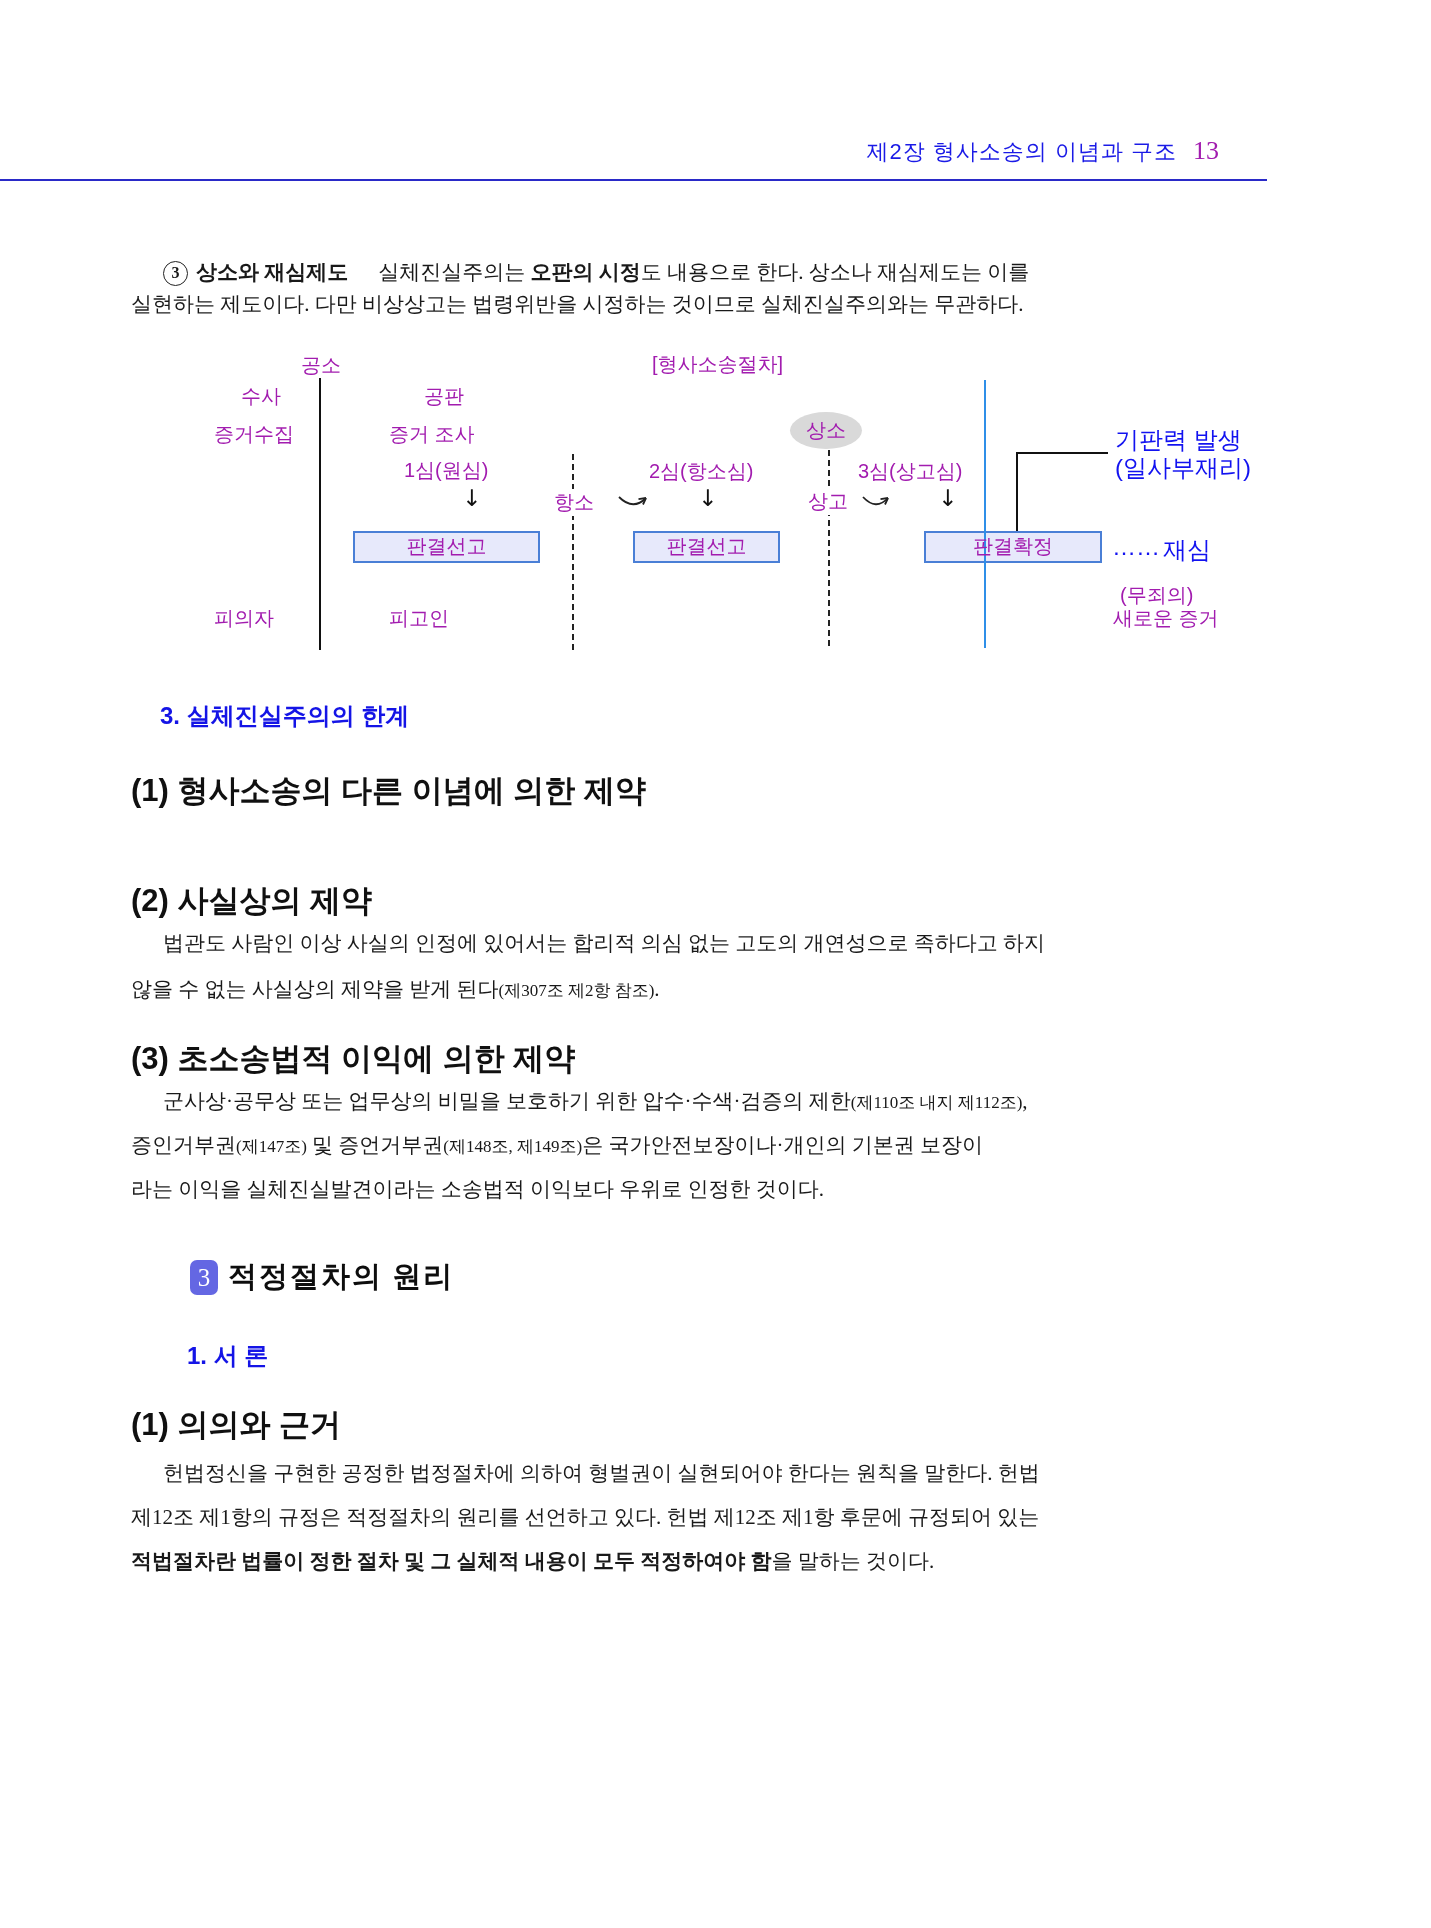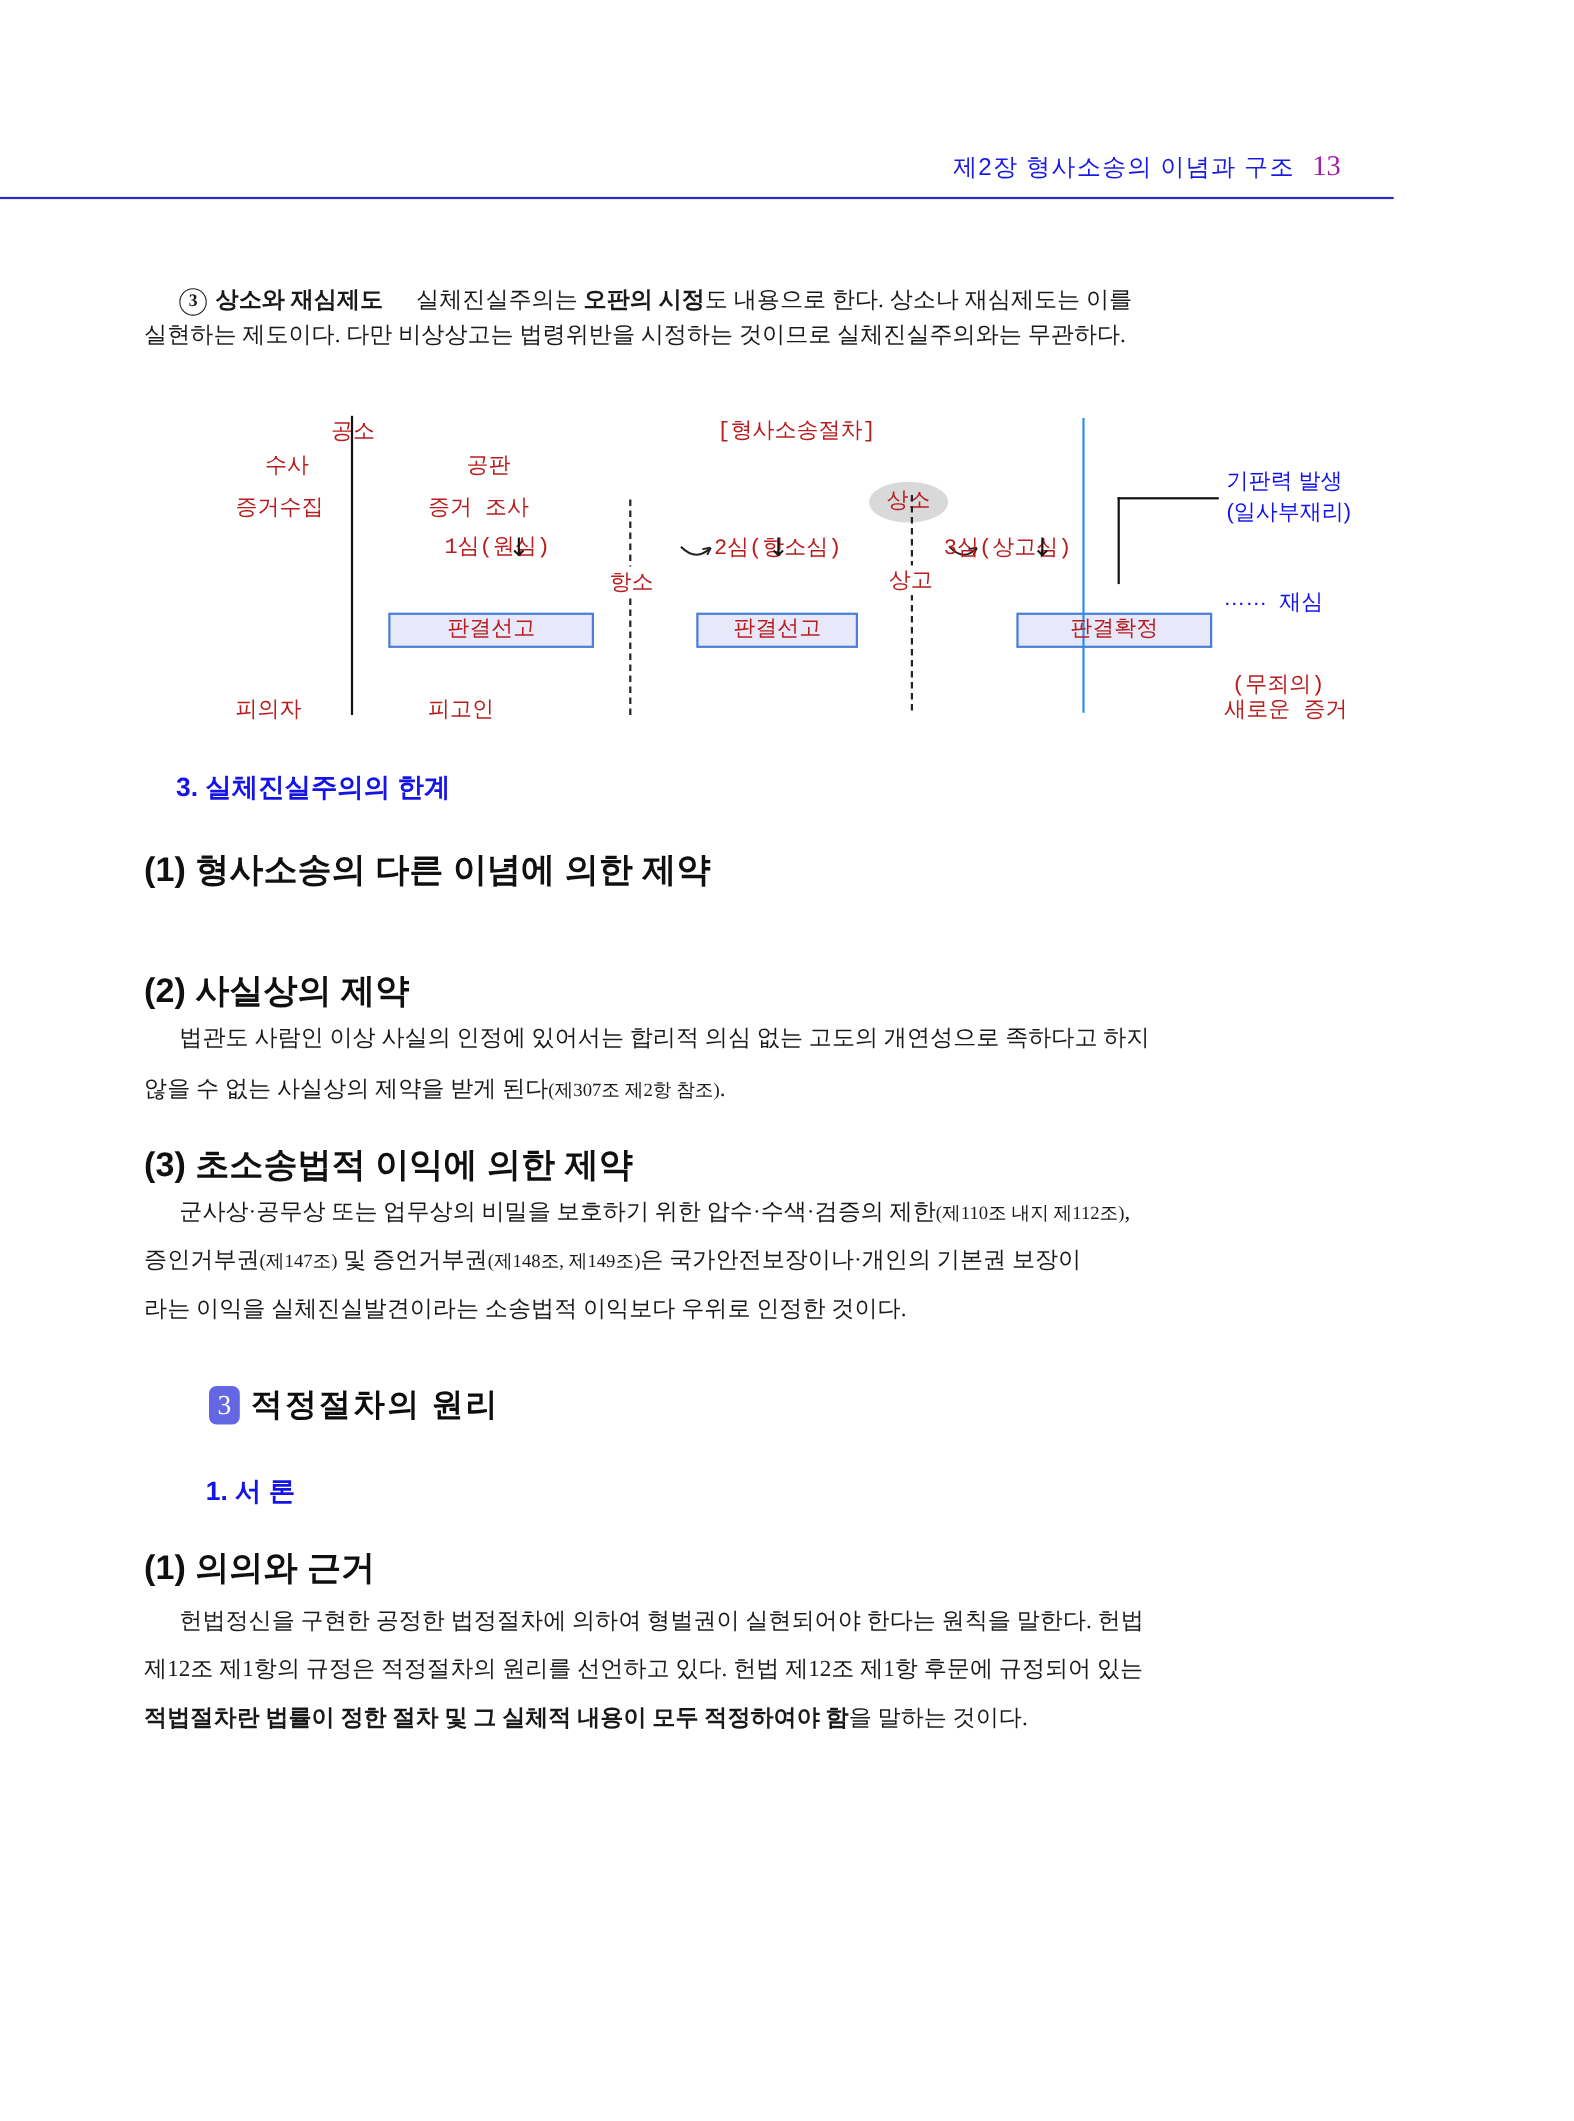--- a/index.html
+++ b/index.html
@@ -17,22 +17,22 @@
   .ref{font-size:17px;}
   .h-blue{font-family:"Liberation Sans","DejaVu Sans",sans-serif;font-size:24px;font-weight:bold;color:#1414e6;}
   .h-sub{font-family:"Liberation Sans","DejaVu Sans",sans-serif;font-size:31px;font-weight:bold;color:#101010;}
   .part-badge{left:190px;top:1260px;width:28px;height:35px;background:#6467e3;border-radius:7px;
               color:#ffffff;font-size:25px;text-align:center;line-height:35px;}
   .part-title{left:228px;top:1257px;font-size:29px;font-weight:bold;color:#0d0d0d;letter-spacing:2px;}
   
   .circ{display:inline-block;width:23px;height:23px;border:1.5px solid #222;border-radius:50%;
         text-align:center;line-height:22px;font-size:16px;vertical-align:1px;margin-right:8px;}
   
-  .diag-label{font-family:Liberation Mono, monospace;font-size:20px;color:#b91c1c;margin-top:26px;}
-  .blue-note{font-family:"Liberation Sans","DejaVu Sans",sans-serif;font-size:20px;color:#1212f0;}
+  .diag-label{font-family:Liberation Sans, sans-serif;font-size:20px;color:#a21caf;}
+  .blue-note{font-family:"Liberation Sans","DejaVu Sans",sans-serif;font-size:24px;color:#1212f0;}
   .vline{width:2px;background:#111;}
   .dashline{width:0;border-left:2px dashed #222;}
   .blueline{width:2px;background:#2f8fe8;z-index:1;}
   .jbox{position:absolute;height:28px;background:#e7e9fb;border:2px solid #4a7fd6;
         text-align:center;line-height:27px;}
   .jbox span{position:relative;z-index:2;}
   .downarrow{font-family:"DejaVu Sans",sans-serif;font-size:23px;color:#111;}
   .bubble{left:790px;top:412px;width:72px;height:37px;background:#d9d9d9;border-radius:50%;
           text-align:center;line-height:37px;}
   .whitebg{background:#fff;padding:0 3px;z-index:2;}

